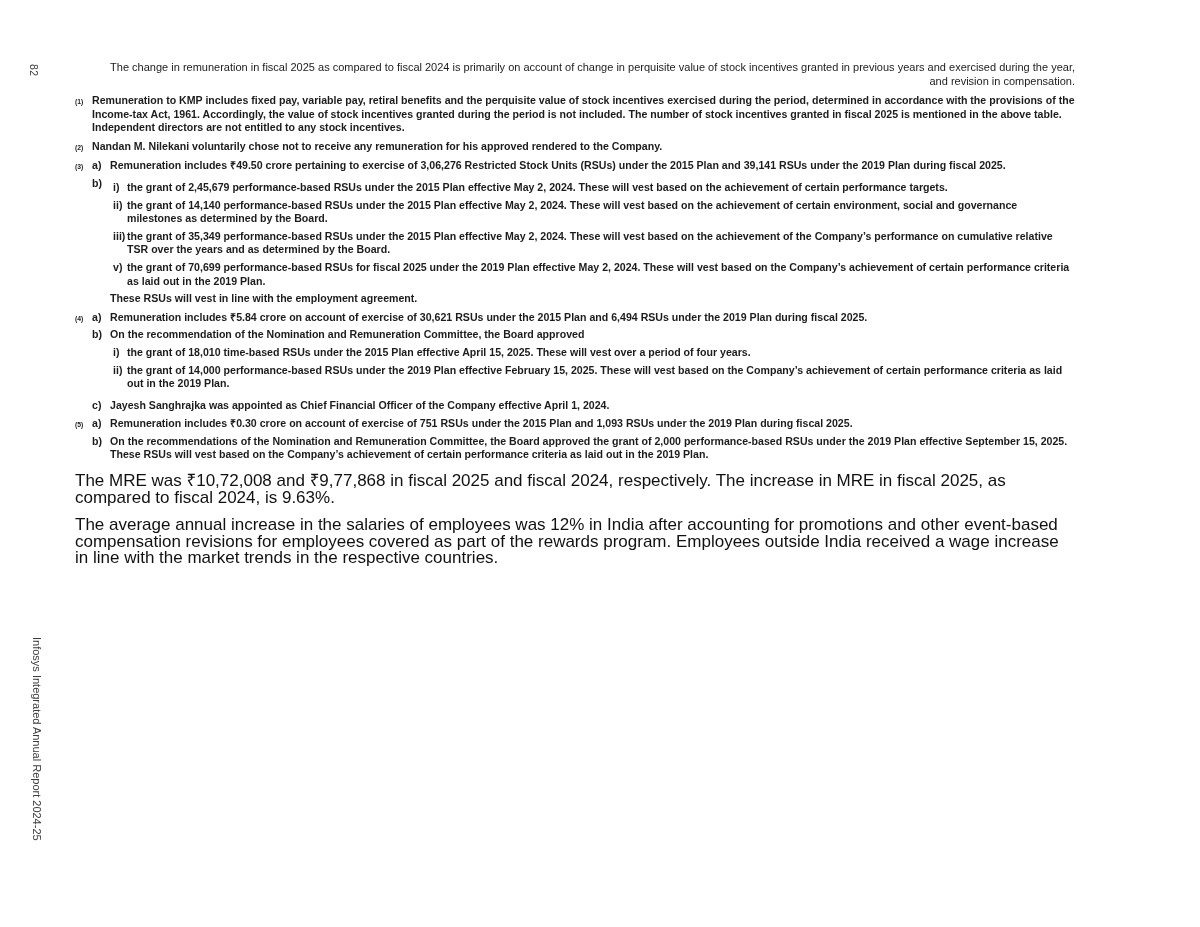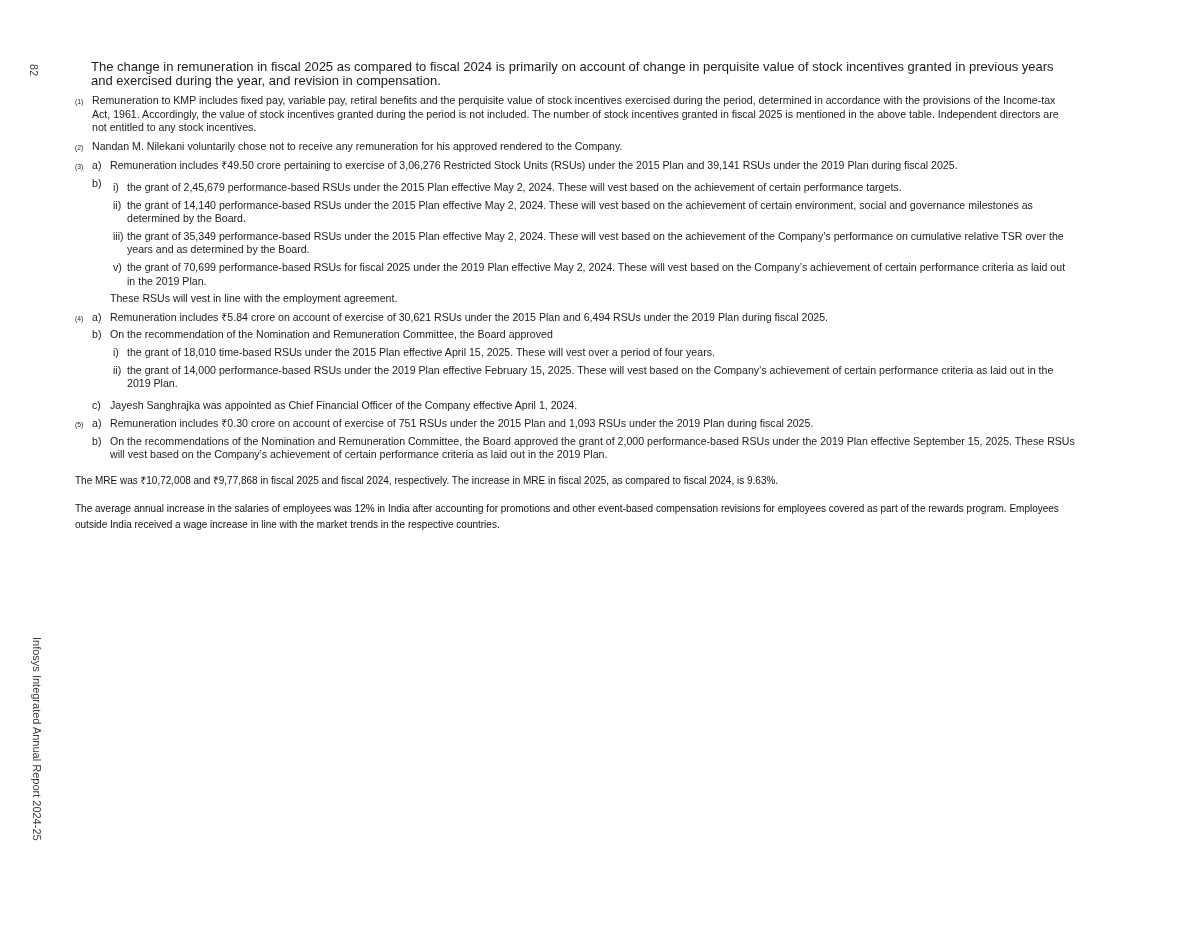--- a/index.html
+++ b/index.html
@@ -18,44 +18,46 @@
   }
   .side-label {
     position: absolute; left: 31px; top: 637px;
     writing-mode: vertical-rl;
     font-size: 11px; color: #3c3c3c;
   }
   .content {
     position: absolute; left: 75px; top: 60px; width: 1000px;
   }
   .intro {
-    font-size: 13px; line-height: 14px;
+    font-size: 11px; line-height: 14px;
     margin: 0 0 6px 16px;
+    text-align: right;
   }
   .fn {
     display: flex; align-items: flex-start;
     font-size: 10.6px; line-height: 13.6px;
     margin-bottom: 5px;
+    font-weight: bold;
   }
   .fn-marker {
     flex: 0 0 17px; width: 17px;
     font-size: 6.8px; padding-top: 1px;
     color: #1c1c1c;
   }
   .fn-body { flex: 1; }
   .sub { display: flex; align-items: flex-start; margin-bottom: 4px; }
   .sub:last-child { margin-bottom: 0; }
   .sub-label { flex: 0 0 18px; }
   .sub-body { flex: 1; }
   .roman { display: flex; align-items: flex-start; margin: 4px 0 4px 3px; }
   .roman-label { flex: 0 0 14px; }
   .roman-body { flex: 1; }
   .closing { margin-top: 3px; }
   .para {
-    font-size: 10px; line-height: 16.5px;
+    font-size: 17px; line-height: 16.5px;
     color: #111111;
     margin: 11px 0 0 0;
   }
 </style>
 </head>
 <body>
 
 <div class="page-number">82</div>
 <div class="side-label">Infosys Integrated Annual Report 2024-25</div>
 

